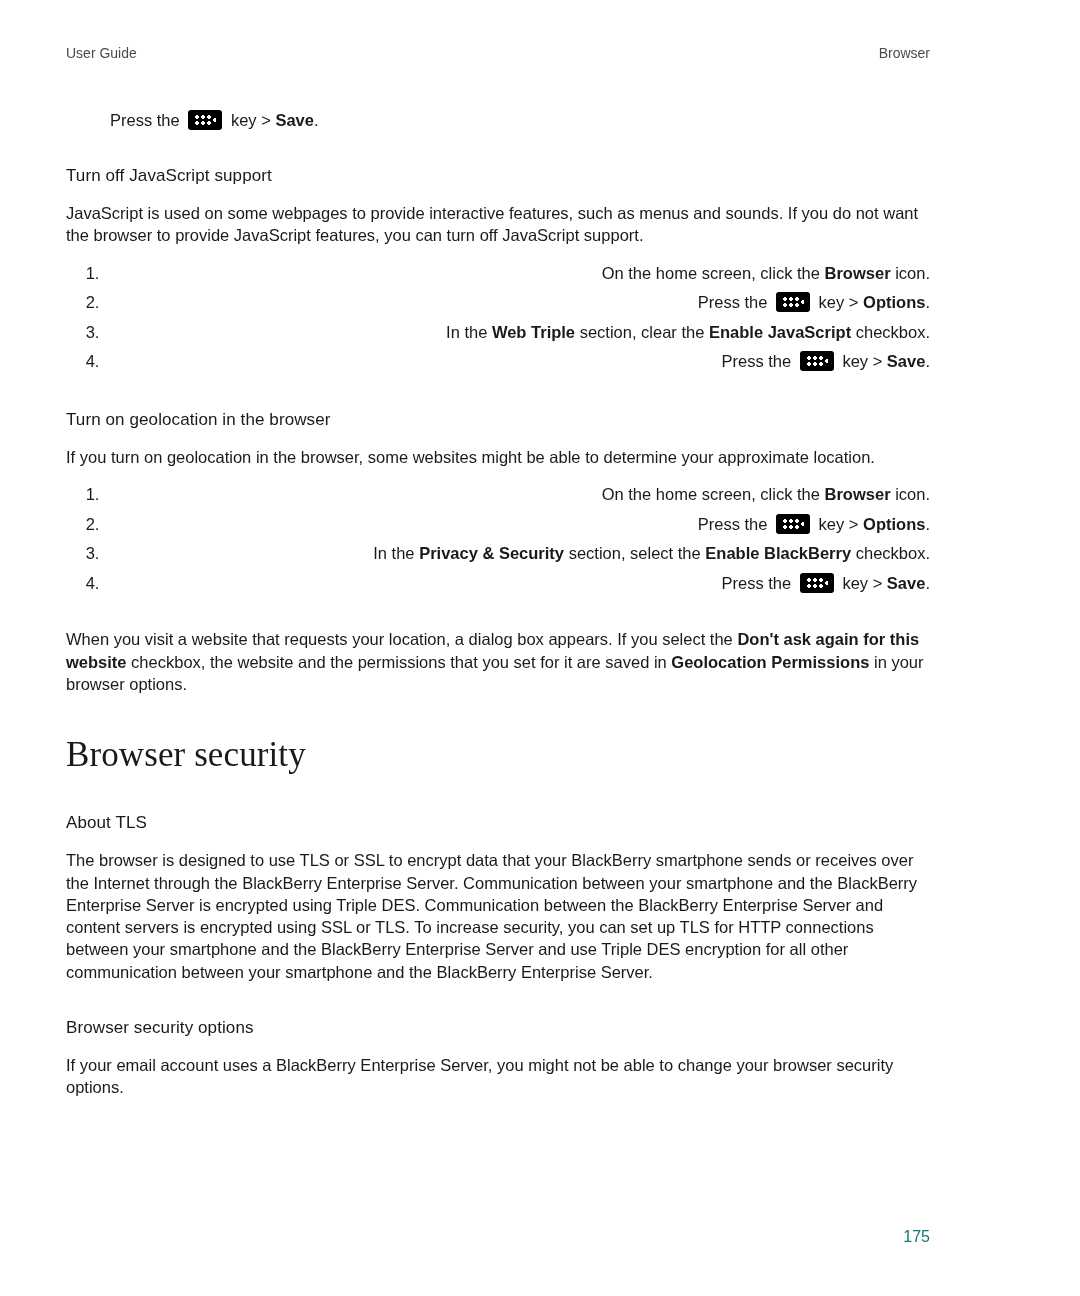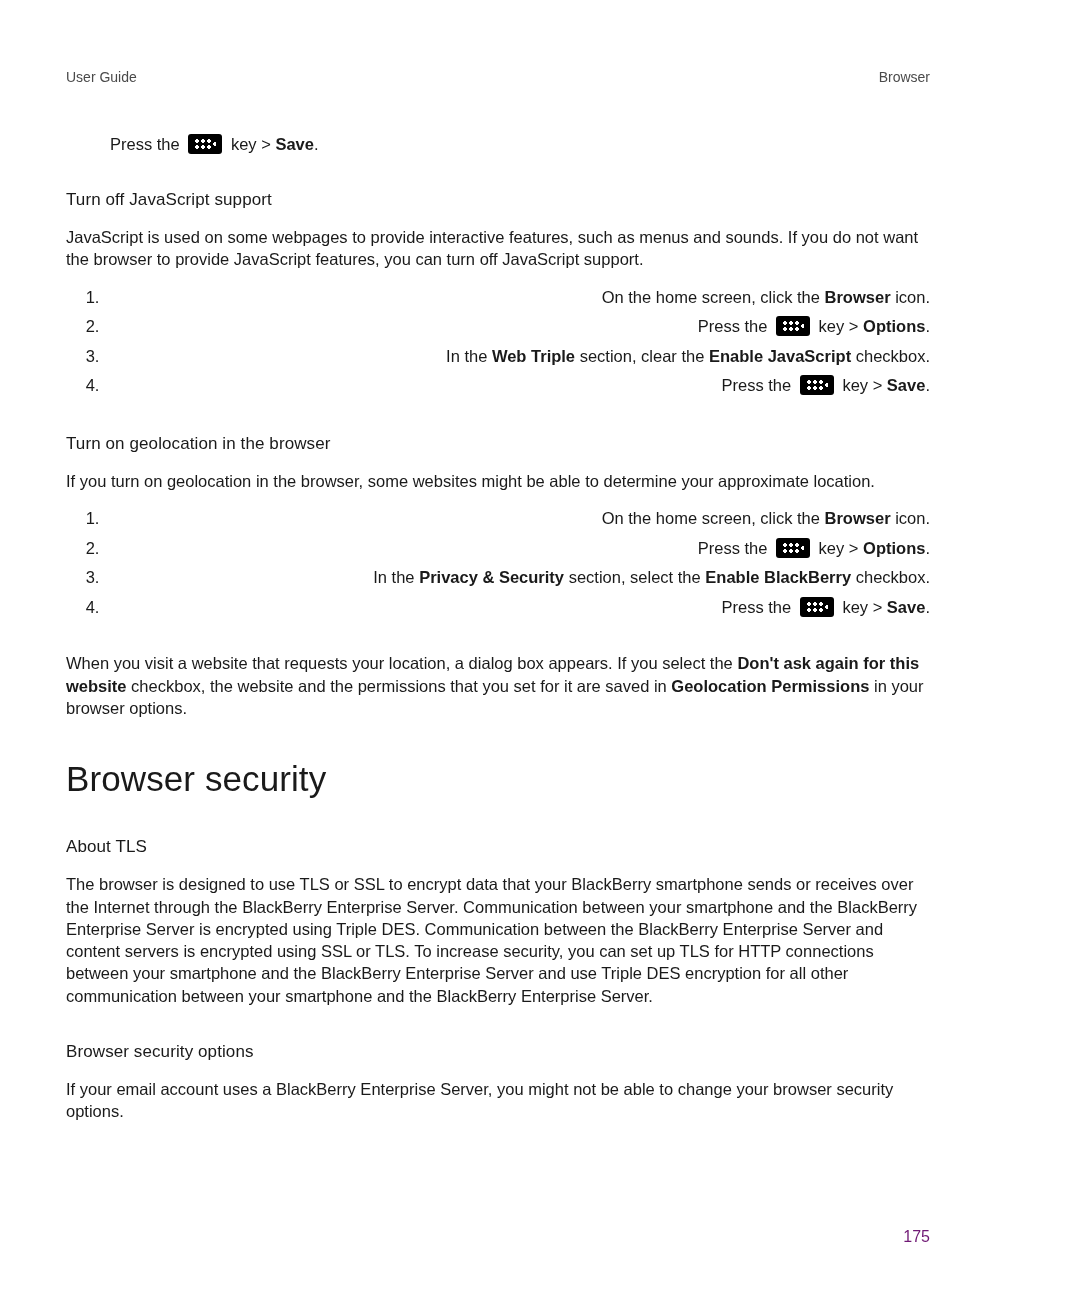--- a/index.html
+++ b/index.html
@@ -8,42 +8,43 @@
     background: #fff;
     color: #1a1a1a;
     font-family: Arial, Helvetica, sans-serif;
     font-size: 16.5px;
     line-height: 1.35;
   }
   .page {
     box-sizing: border-box;
     width: 996px;
     min-height: 1296px;
-    padding: 68px 66px 40px 66px;
+    padding: 44px 66px 40px 66px;
     position: relative;
   }
   .running-head {
     display: flex;
     justify-content: space-between;
     font-size: 14px;
     color: #4a4a4a;
     margin-bottom: 46px;
   }
   .page-number {
     position: absolute;
     bottom: 48px;
     right: 66px;
     font-size: 16px;
-    color: #701a75;
+    color: #0f766e;
   }
   h1 {
     font-size: 35px;
     font-weight: 400;
     margin: 36px 0 20px 0;
     letter-spacing: 0.1px;
+    font-family: Liberation Serif, serif;
   }
   h2 {
     font-size: 17px;
     font-weight: 400;
     margin: 34px 0 14px 0;
     letter-spacing: 0.1px;
   }
   p {
     margin: 0 0 14px 0;
   }

